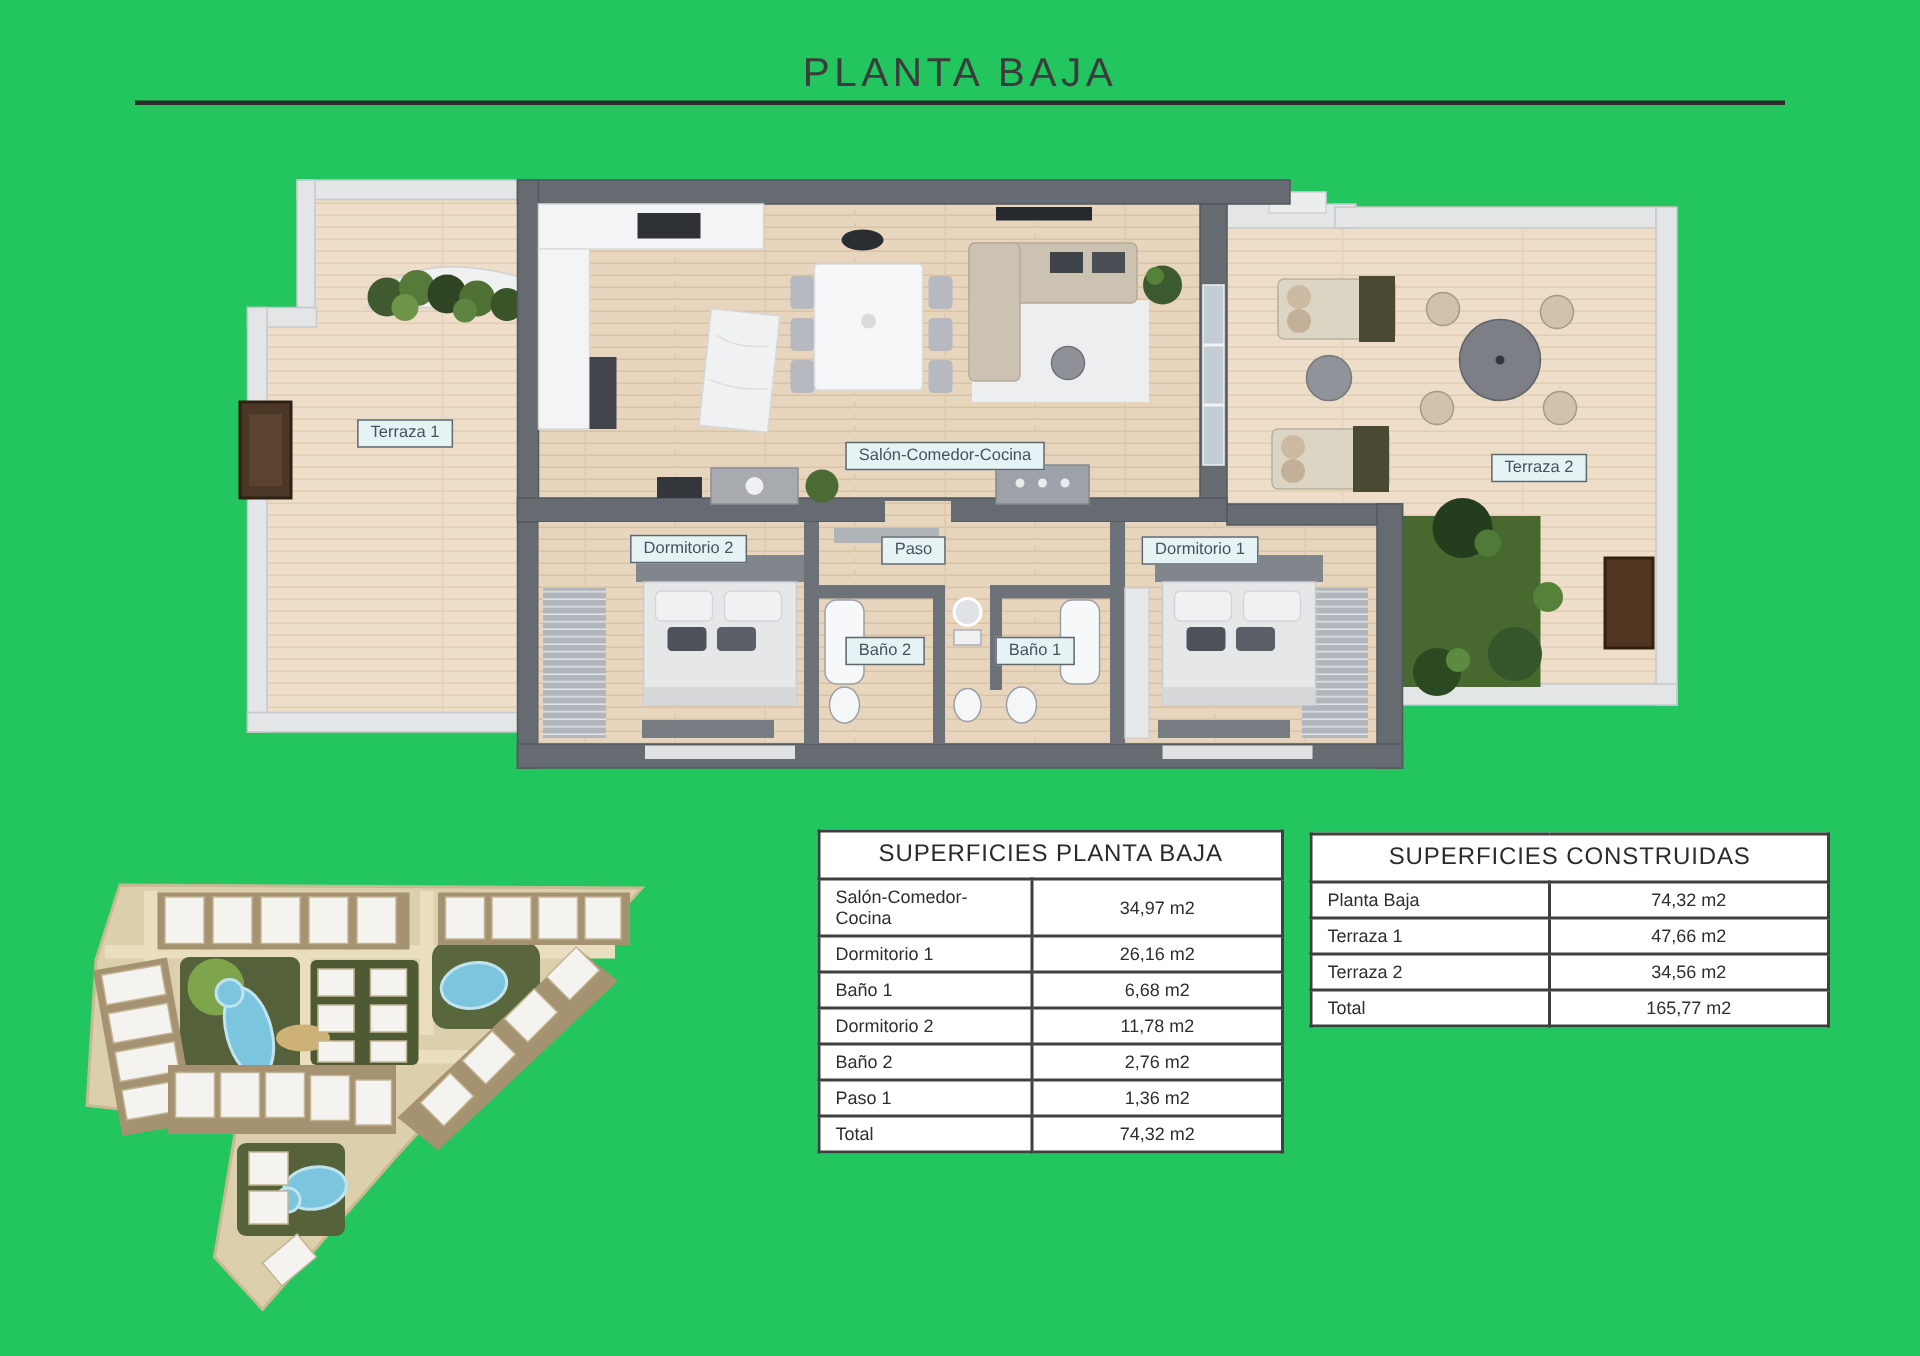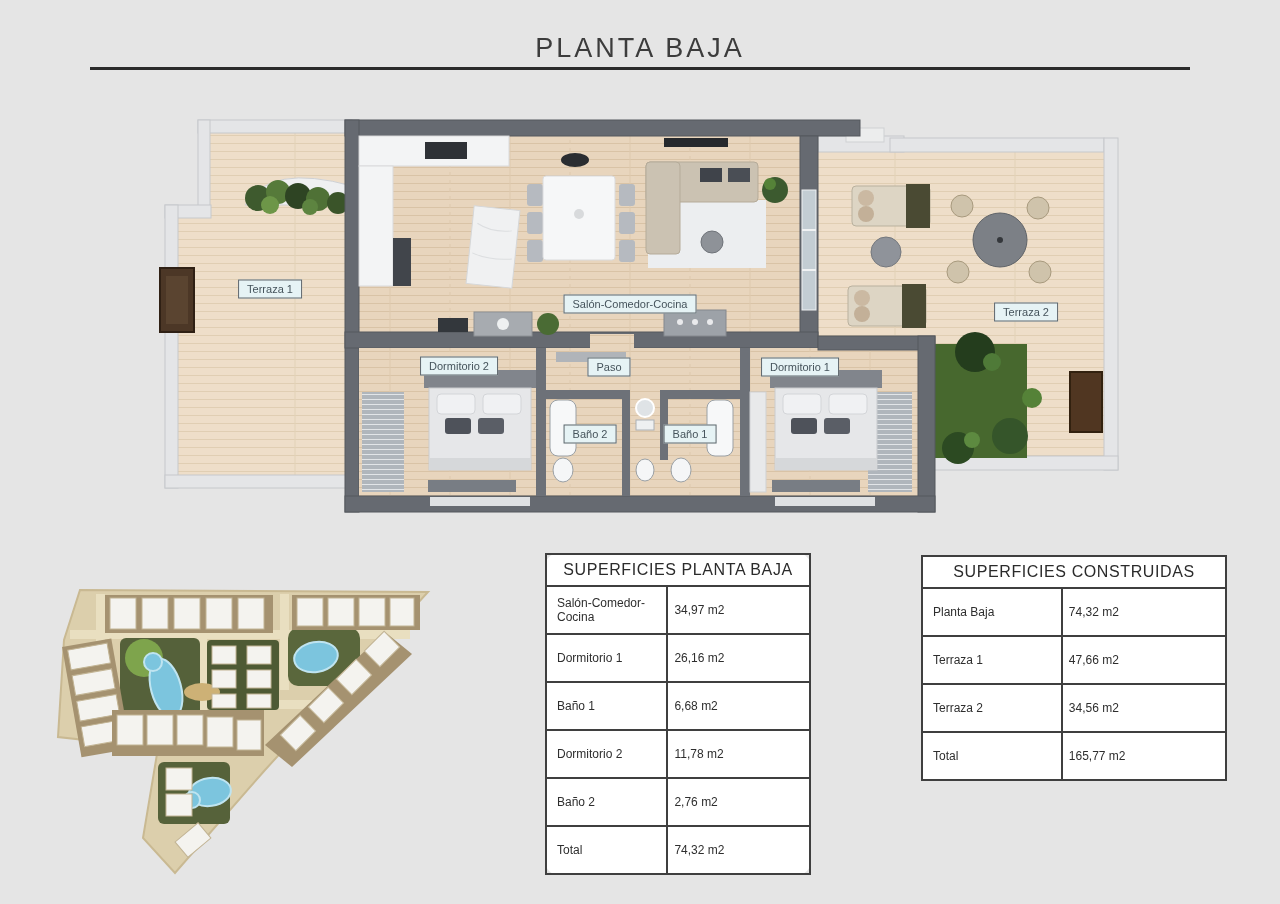--- a/index.html
+++ b/index.html
@@ -1,33 +1,33 @@
 <!DOCTYPE html>
 <html style="--label-bg: #e6f3f5; --label-border: #5f666c; --label-text: #45535b; --table-border: #3f3f3f; --wall-dark: #666a71; --wall-light: #e4e5e7; --floor-wood: #e8d5bd; --pool-blue: #7cc5de; --grass-green: #47682e;"><head>
 <meta charset="utf-8">
 <style>
   html,body{margin:0;padding:0;background:#ffffff;}
-  .page{position:relative;width:1280px;height:904px;background:#e5e5e5;overflow:hidden;
+  .page{position:relative;width:1280px;height:904px;background:#22c55e;overflow:hidden;
         font-family:"Liberation Sans",sans-serif;}
   .title{position:absolute;top:33px;left:0;width:100%;text-align:center;
          font-size:27px;letter-spacing:3px;color:#3c3c3c;}
   .title-rule{position:absolute;top:67px;left:90px;width:1100px;height:3px;background:#2b2b2b;}
   .room-label{position:absolute;transform:translate(-50%,-50%);
               background:var(--label-bg,#e6f3f5);border:1px solid var(--label-border,#5f666c);
               color:var(--label-text,#45535b);font-size:11px;line-height:1;
               padding:3px 8px;white-space:nowrap;z-index:5;}
   svg.layer{position:absolute;left:0;top:0;}
   .spec-table{position:absolute;border-collapse:collapse;background:#fff;table-layout:fixed;}
   .spec-table th{border:2px solid var(--table-border,#3f3f3f);font-weight:normal;
                  font-size:16px;letter-spacing:0.6px;color:#2b2b2b;padding:6px 4px;}
   .spec-table td{border:2px solid var(--table-border,#3f3f3f);font-size:12px;color:#2e2e2e;}
   .spec-table td.lbl{text-align:left;padding:4px 6px 4px 10px;}
-  .spec-table td.val{text-align:left;padding:16px 6px;}
-  .t1{left:545px;top:553px;width:266px;border-radius:14px;}
-  .t2{left:921px;top:555px;width:306px;}
+  .spec-table td.val{text-align:center;padding:4px 6px;}
+  .t1{left:545px;top:553px;width:311px;}
+  .t2{left:873px;top:555px;width:347px;}
   .t2 td{padding-top:3px;padding-bottom:3px;}
 </style>
 </head>
 <body>
 
 <div class="page">
 
   <div class="title">PLANTA BAJA</div>
   <div class="title-rule"></div>
 
@@ -356,20 +356,24 @@
         </tr>
         <tr>
           <td class="lbl">Dormitorio 2</td>
           <td class="val">11,78 m2</td>
         </tr>
         <tr>
           <td class="lbl">Baño 2</td>
           <td class="val">2,76 m2</td>
         </tr>
         <tr>
+          <td class="lbl">Paso 1</td>
+          <td class="val">1,36 m2</td>
+        </tr>
+        <tr>
           <td class="lbl">Total</td>
           <td class="val">74,32 m2</td>
         </tr>
       </tbody>
   </table>
 
   <table class="spec-table t2">
     <colgroup>
         <col style="width:46%">
         <col style="width:54%">

